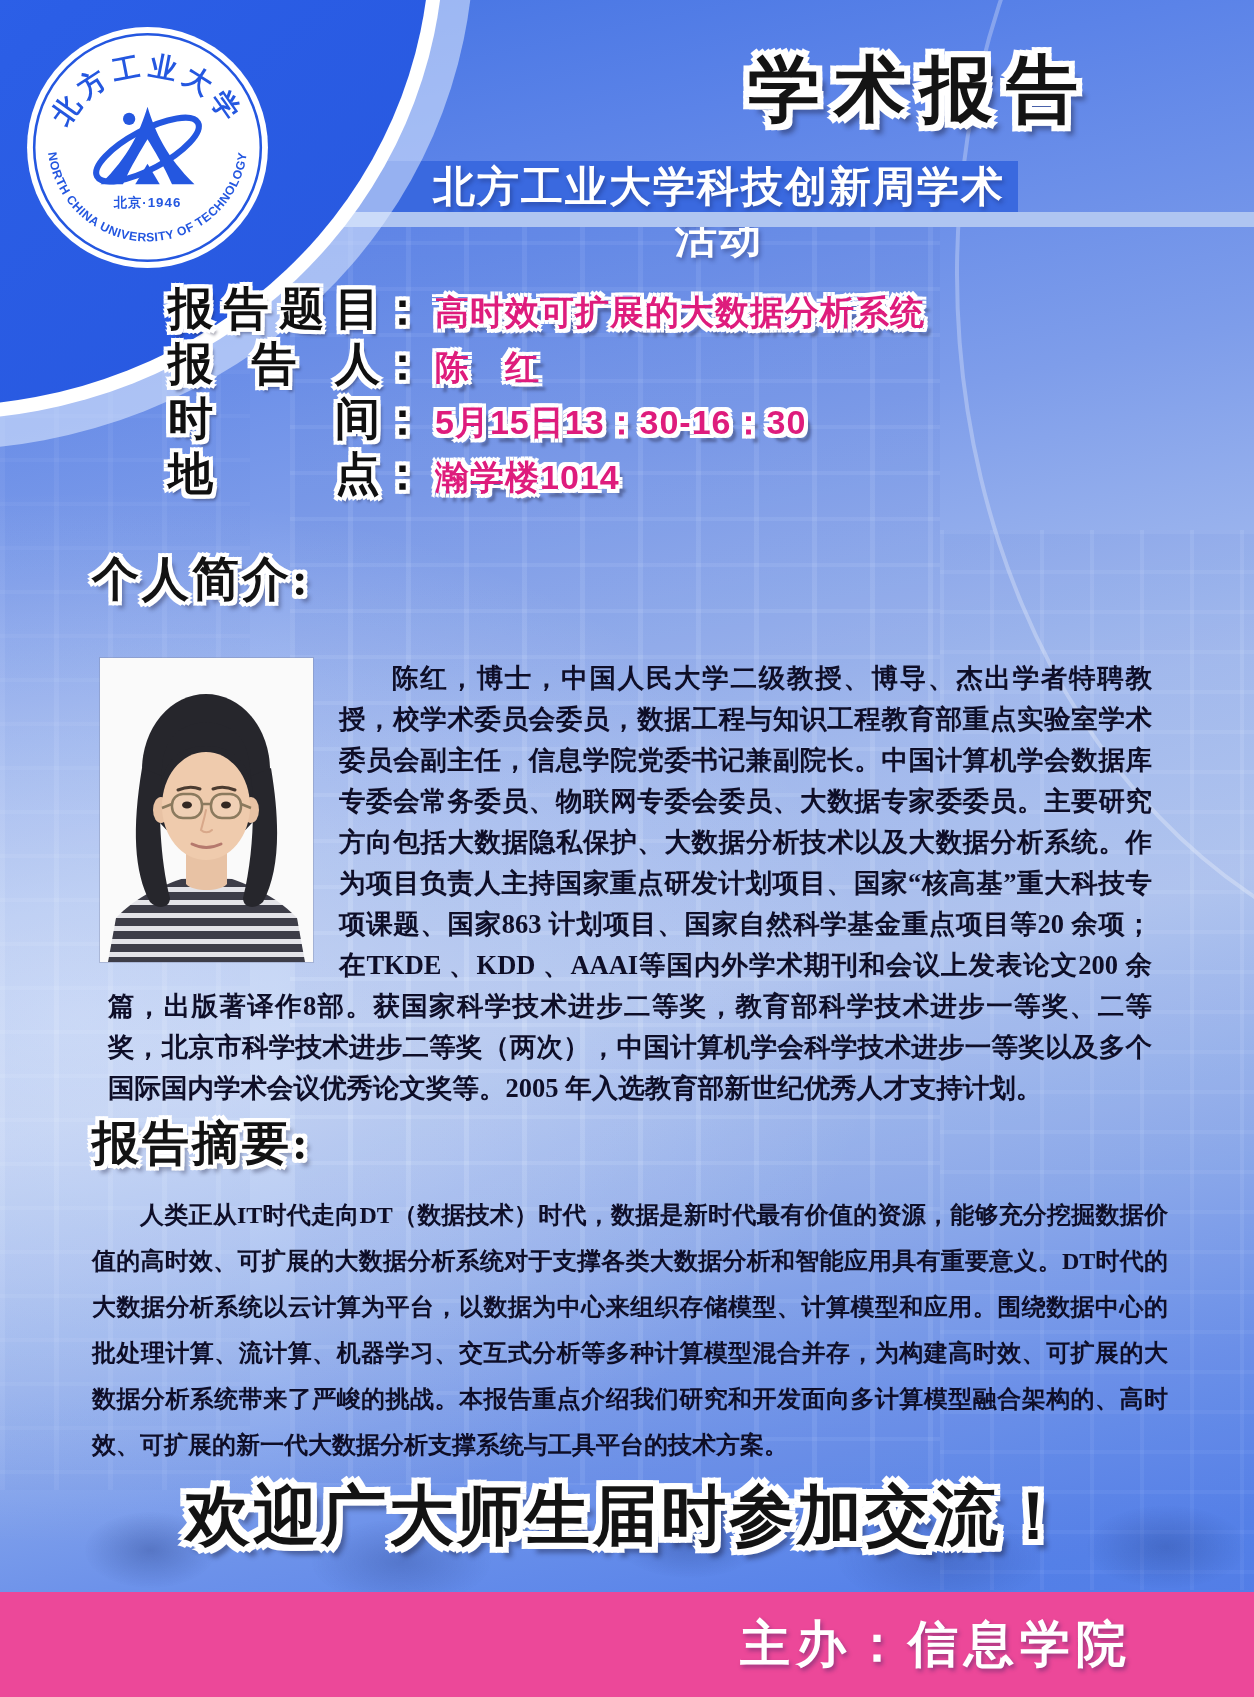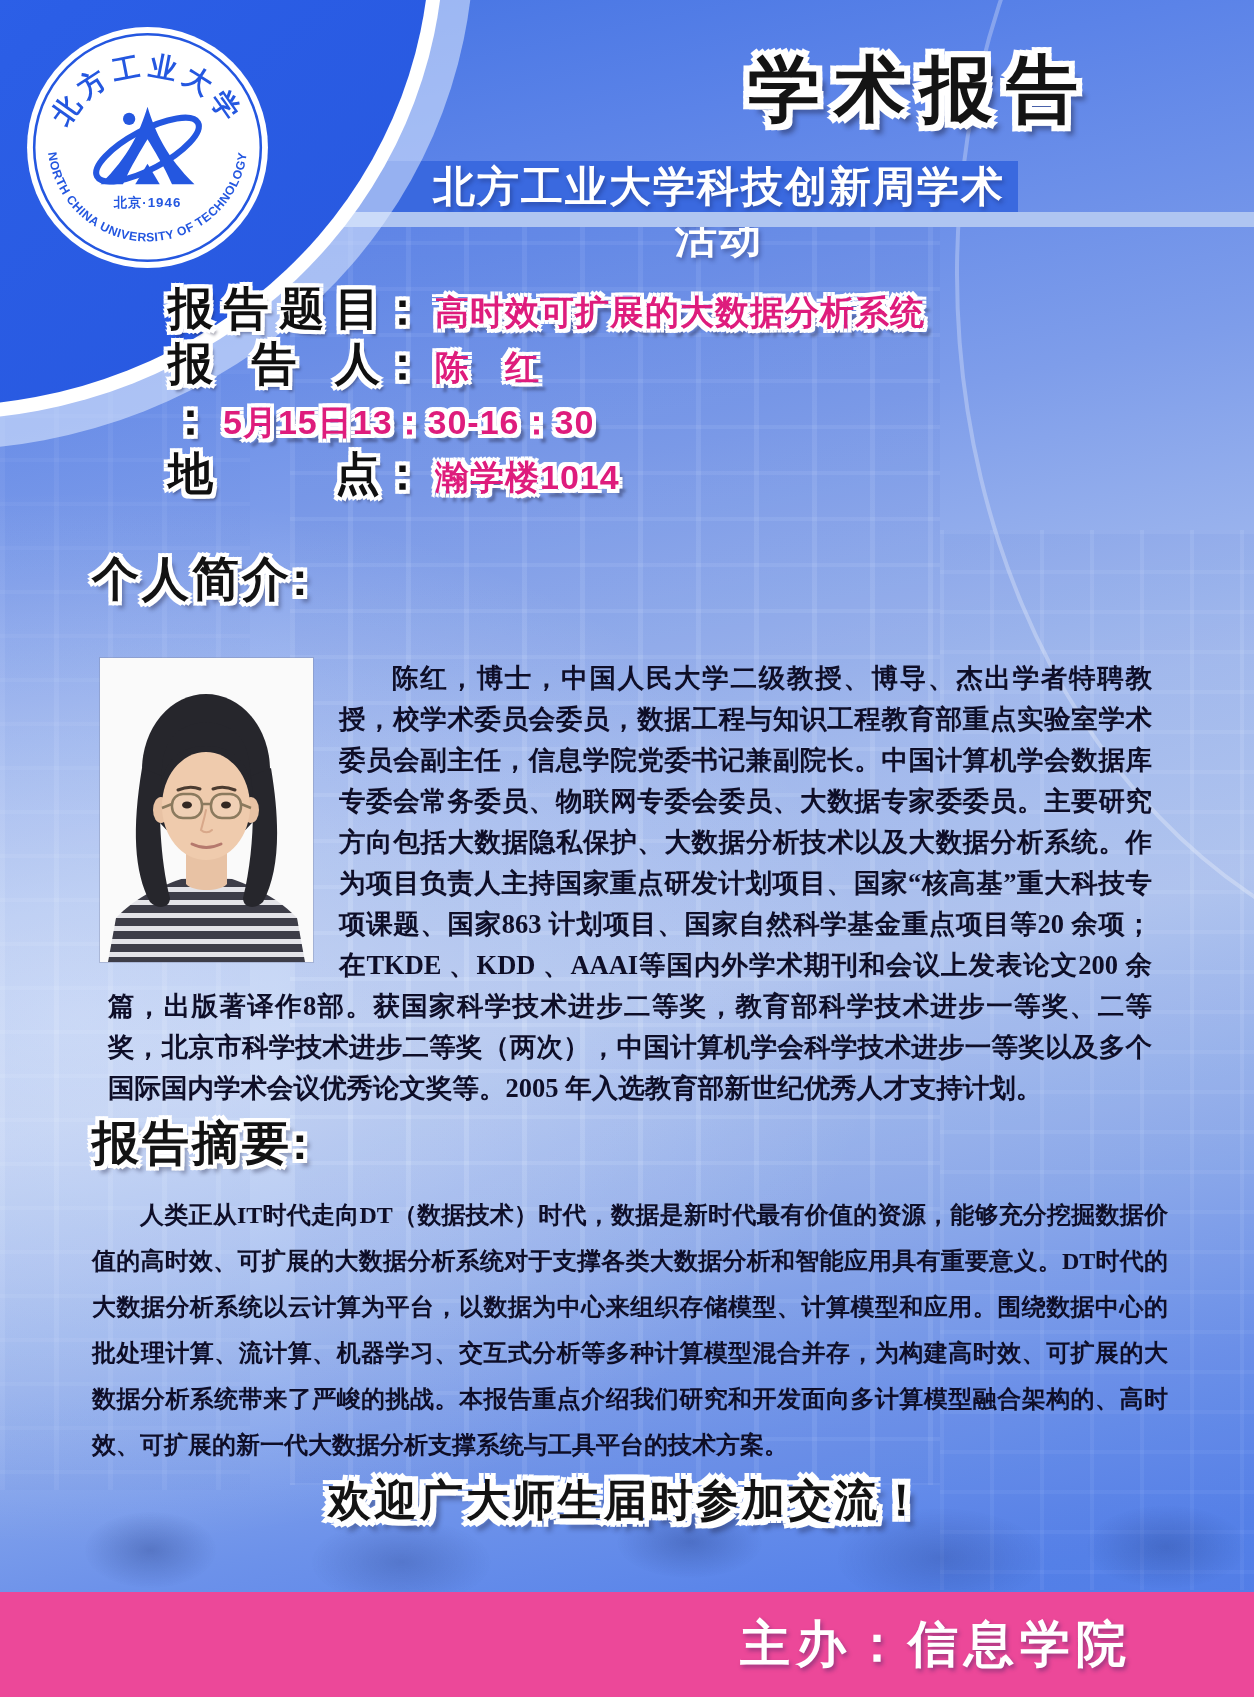--- a/index.html
+++ b/index.html
@@ -74,20 +74,21 @@
   }
   .logo{position:absolute;left:25px;top:25px;width:245px;height:245px;}
   
   .outl{
     text-shadow:
       -4px -4px 0 #fff, 0 -4px 0 #fff, 4px -4px 0 #fff,
       -4px 0 0 #fff, 4px 0 0 #fff,
       -4px 4px 0 #fff, 0 4px 0 #fff, 4px 4px 0 #fff,
       -3px 3px 0 #fff, 3px -3px 0 #fff,
       6px 7px 4px rgba(25,25,55,.40);
+    font-family: Liberation Serif, serif;
   }
   .outl-big{
     text-shadow:
       -6px -6px 0 #fff, 0 -6px 0 #fff, 6px -6px 0 #fff,
       -6px 0 0 #fff, 6px 0 0 #fff,
       -6px 6px 0 #fff, 0 6px 0 #fff, 6px 6px 0 #fff,
       -4px 4px 0 #fff, 4px -4px 0 #fff,
       9px 10px 5px rgba(20,20,45,.42);
   }
   
@@ -136,21 +137,21 @@
     background:#fafafa;box-shadow:0 0 0 1px rgba(120,130,160,.35);
   }
   .abstract{
     position:absolute;left:92px;top:1192px;width:1076px;margin:0;
     font-family:"Liberation Serif","DejaVu Serif",serif;font-weight:700;
     font-size:24px;line-height:46px;color:#0e0e28;text-align:justify;text-indent:2em;
   }
   
   .welcome{
     position:absolute;left:0;top:1472px;width:1254px;margin:0;text-align:center;
-    font-size:43px;font-weight:900;color:#131313;letter-spacing:3px;
+    font-size:65px;font-weight:900;color:#131313;letter-spacing:3px;
   }
   .footer{
     position:absolute;left:0;top:1592px;width:1254px;height:105px;background:#ec4899;
   }
   .footer-text{
     position:absolute;right:122px;top:0;height:105px;line-height:105px;
     color:#fff;font-weight:bold;font-size:50px;letter-spacing:6px;
     text-shadow:2px 3px 4px rgba(15,25,80,.35);
   }
 </style>
@@ -206,20 +207,21 @@
       <span class="dlabel">报告题目</span>
         <span class="dcolon">：</span>
       <span class="dvalue">高时效可扩展的大数据分析系统</span>
     </div>
     <div class="drow">
       <span class="dlabel">报告人</span>
         <span class="dcolon">：</span>
       <span class="dvalue">陈　红</span>
     </div>
     <div class="drow">
+      <span class="dlabel">时间</span>
         <span class="dcolon">：</span>
       <span class="dvalue">5月15日13：30-16：30</span>
     </div>
     <div class="drow">
       <span class="dlabel">地点</span>
         <span class="dcolon">：</span>
       <span class="dvalue">瀚学楼1014</span>
     </div>
   </div>
 

